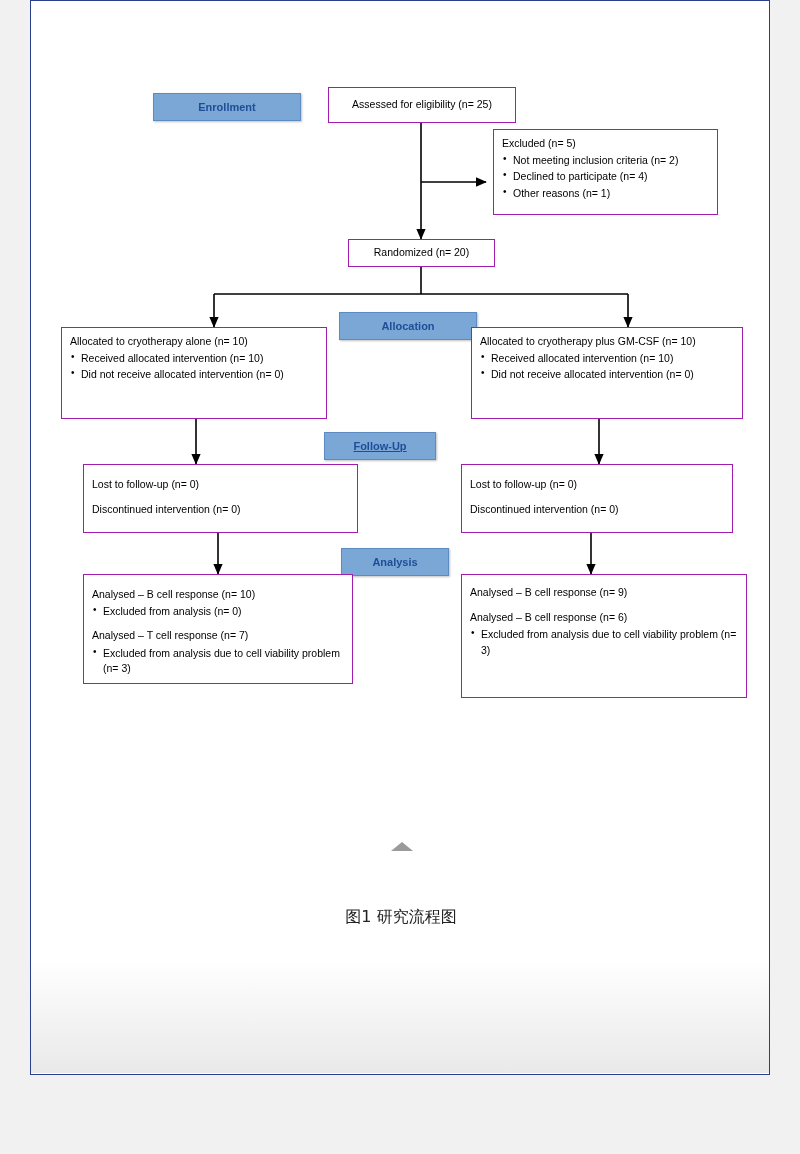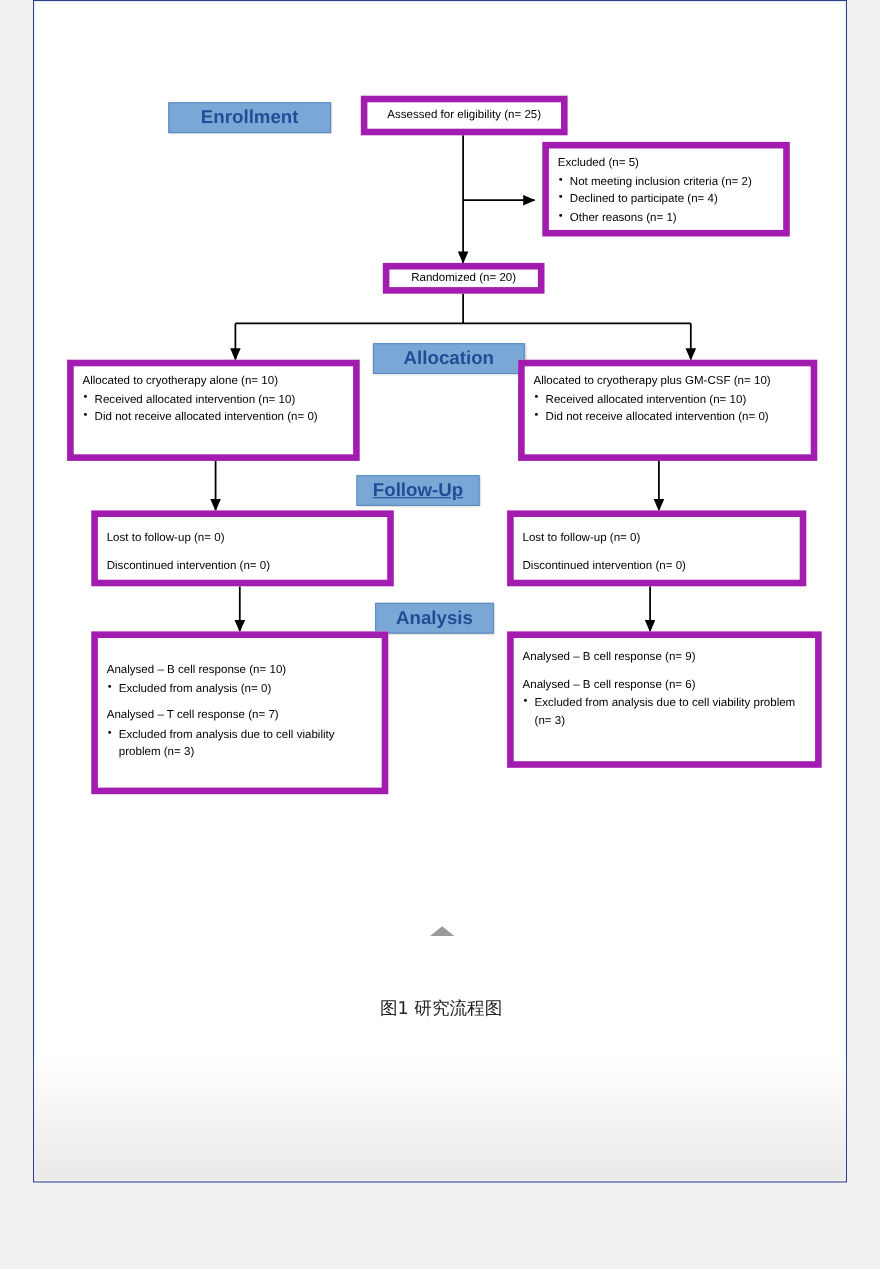--- a/index.html
+++ b/index.html
@@ -39,32 +39,32 @@
     top: 0;
     width: 740px;
     height: 1075px;
   }
   
   .stage {
     position: absolute;
     background: #7ba7d7;
     border: 1px solid #5b8bc0;
     color: #1f4e96;
-    font-size: 17px;
+    font-size: 11px;
     font-weight: bold;
     text-align: center;
     line-height: 26px;
     height: 26px;
     box-shadow: 1px 1px 2px rgba(0,0,0,0.25);
   }
   
   .box {
     position: absolute;
     background: #ffffff;
-    border: 6px solid #a21caf;
+    border: 1px solid #a21caf;
     box-sizing: border-box;
     font-size: 10.5px;
     color: #000000;
     padding: 6px 8px;
     line-height: 1.45;
   }
   .box.center {
     text-align: center;
     display: flex;
     align-items: center;
@@ -186,21 +186,21 @@
         <div class="gap"></div>
         <div class="para">Discontinued intervention (n= 0)</div>
       </div>
 
       <div class="box" style="left:430px; top:463px; width:272px; height:69px; padding-top:12px;">
         <div class="para">Lost to follow-up (n= 0)</div>
         <div class="gap"></div>
         <div class="para">Discontinued intervention (n= 0)</div>
       </div>
 
-      <div class="box" style="left:52px; top:573px; width:270px; height:148px; padding-top:22px;">
+      <div class="box" style="left:52px; top:573px; width:270px; height:110px; padding-top:12px;">
         <div class="para">Analysed – B cell response (n= 10)</div>
         <ul class="bullets">
           <li>Excluded from analysis (n= 0)</li>
         </ul>
         <div class="gap"></div>
         <div class="para">Analysed – T cell response (n= 7)</div>
         <ul class="bullets">
           <li>Excluded from analysis due to cell viability problem (n= 3)</li>
         </ul>
       </div>

